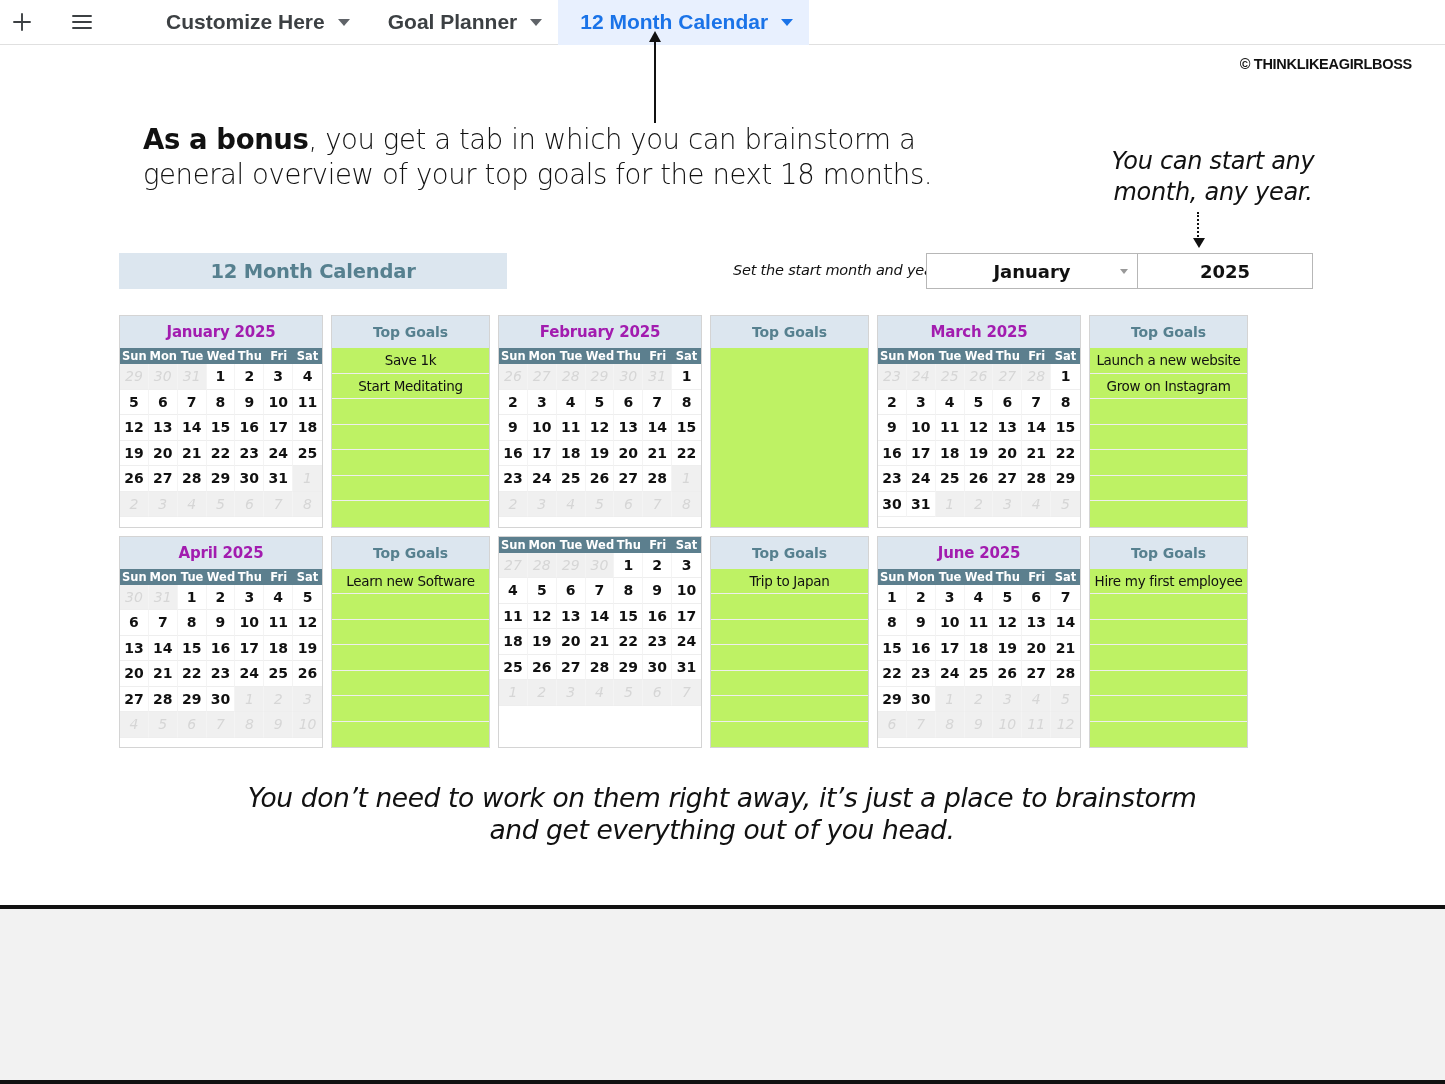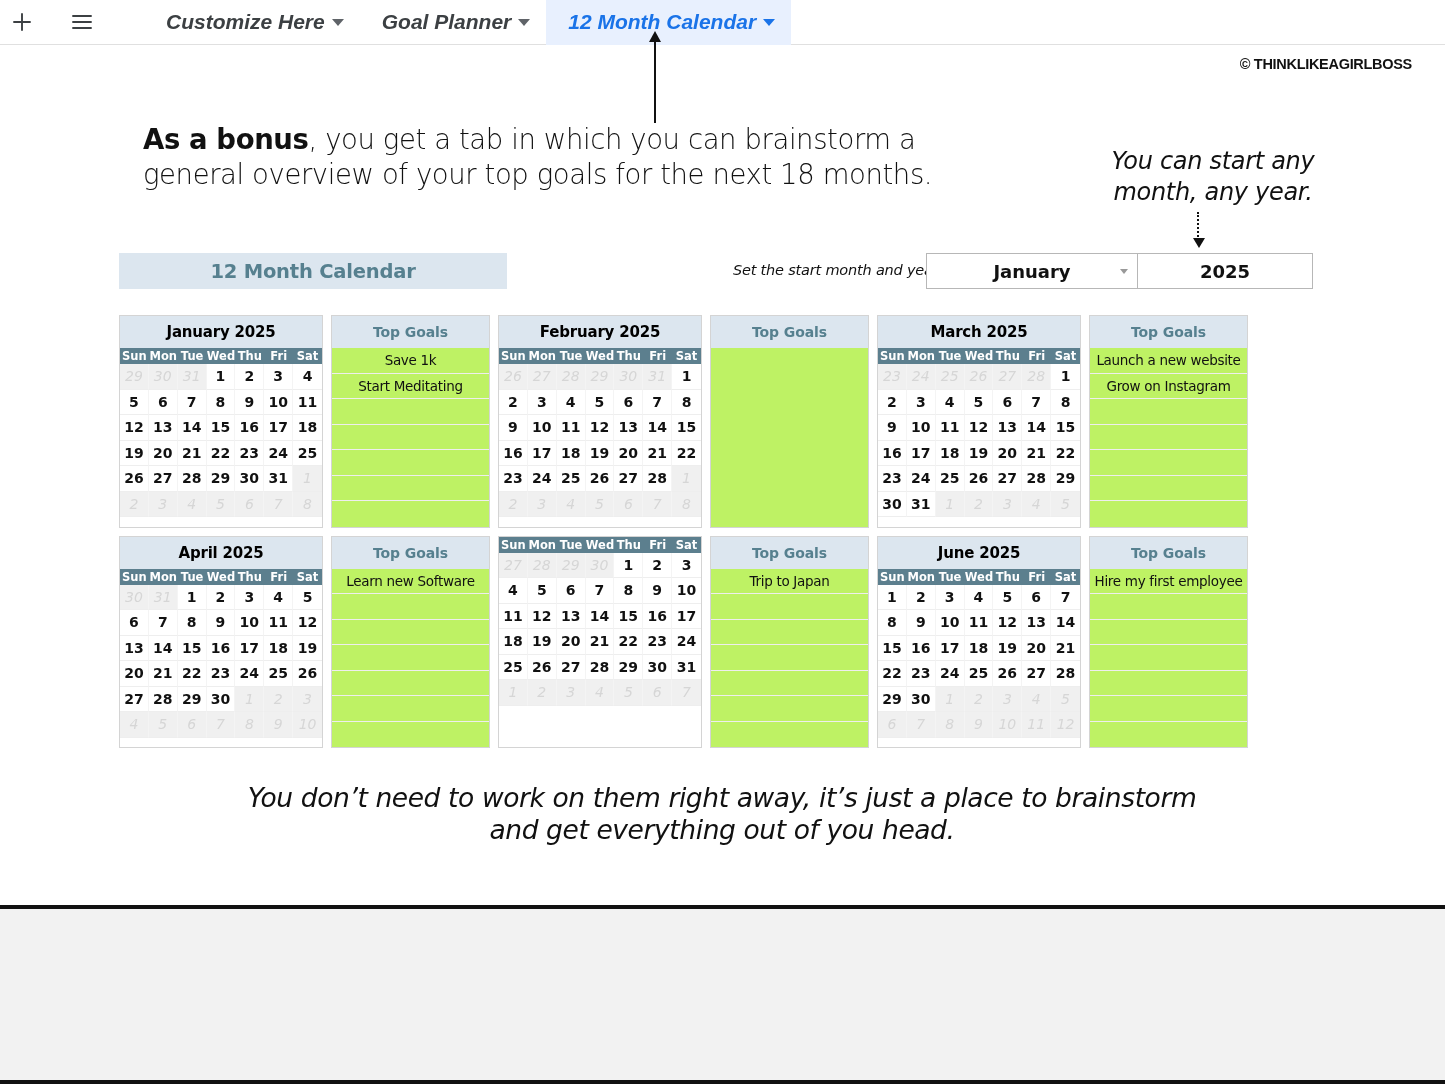--- a/index.html
+++ b/index.html
@@ -21,25 +21,24 @@
   }
   .tb-icon {
     width: 44px; height: 44px;
     display: flex; align-items: center; justify-content: center;
     color: #3c4043;
   }
   .tb-icon svg { display: block; }
   .tab {
     height: 45px;
     padding: 0 16px 0 22px;
-    display: flex; align-items: center; gap: 7px;
+    display: flex; align-items: center; gap: 13px;
     font-size: 21px; font-weight: bold;
     color: #3c4043;
     white-space: nowrap;
-    font-style: italic;
   }
   .tab.active { background: #e8f0fe; color: #1a73e8; }
   .caret {
     width: 0; height: 0;
     border-left: 6px solid transparent;
     border-right: 6px solid transparent;
     border-top: 7px solid #5f6368;
   }
   .tab.active .caret { border-top-color: #1a73e8; }
 
@@ -148,21 +147,21 @@
 
   .cal-block {
     width: 204px;
     border: 1px solid #d4d4d4;
     background: #fff;
   }
   .cal-month-hd {
     height: 32px;
     background: #dce6ef;
     display: flex; align-items: center; justify-content: center;
-    font-size: 15px; font-weight: bold; color: #000000;
+    font-size: 15px; font-weight: bold; color: #a21caf;
     font-family: "DejaVu Sans", sans-serif;
     letter-spacing: -0.2px;
   }
   .cal-dow {
     display: grid; grid-template-columns: repeat(7, 1fr);
     background: #5c7f8e;
     height: 16px;
   }
   .cal-dow span {
     display: flex; align-items: center; justify-content: center;

